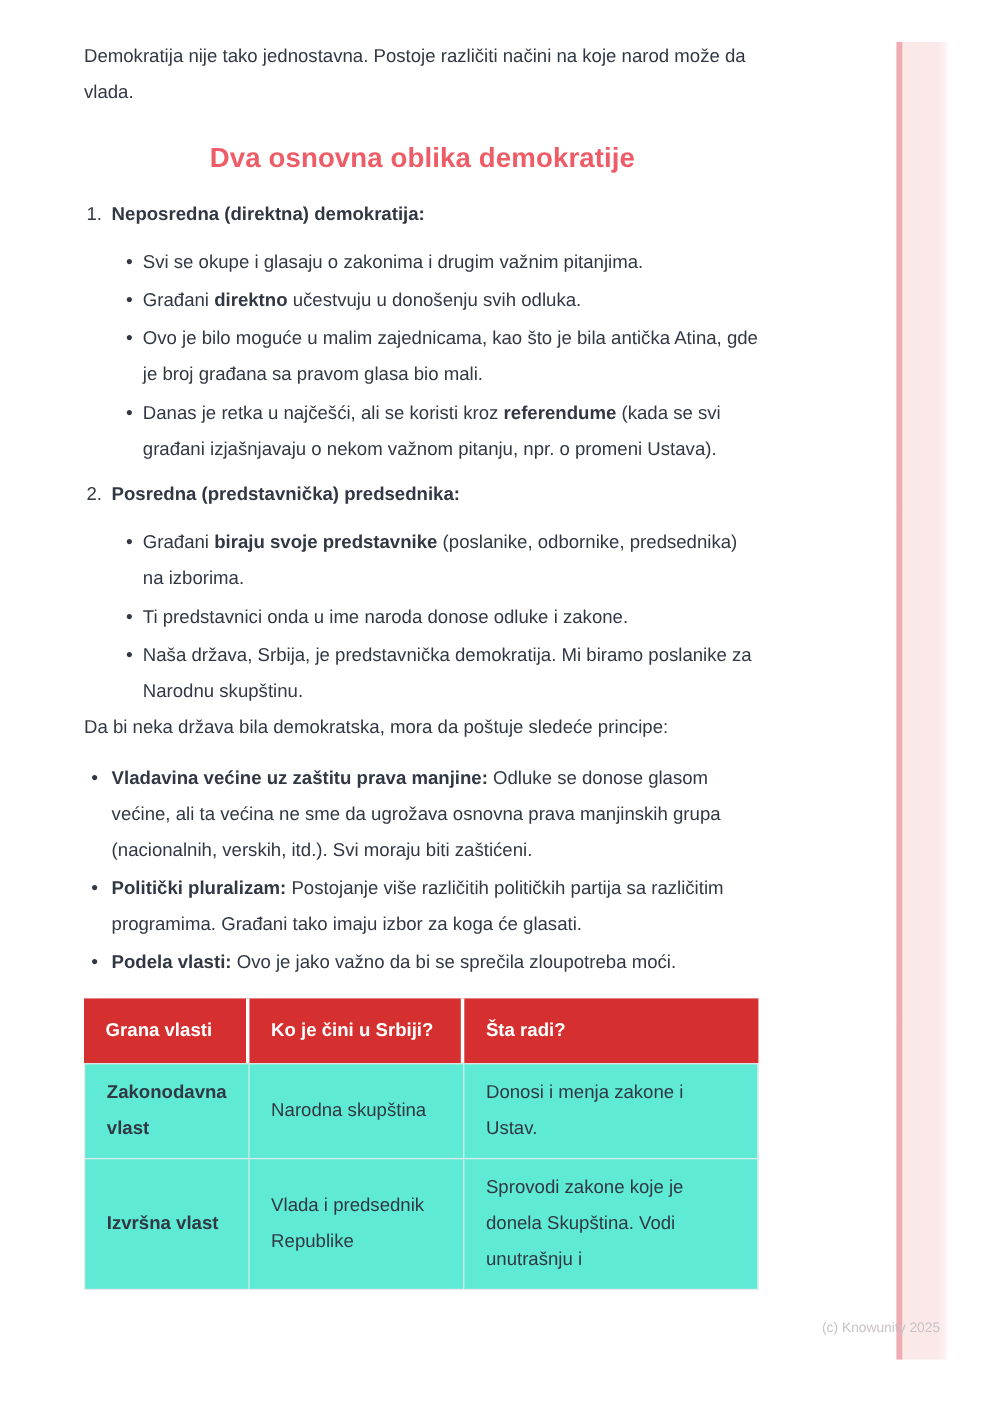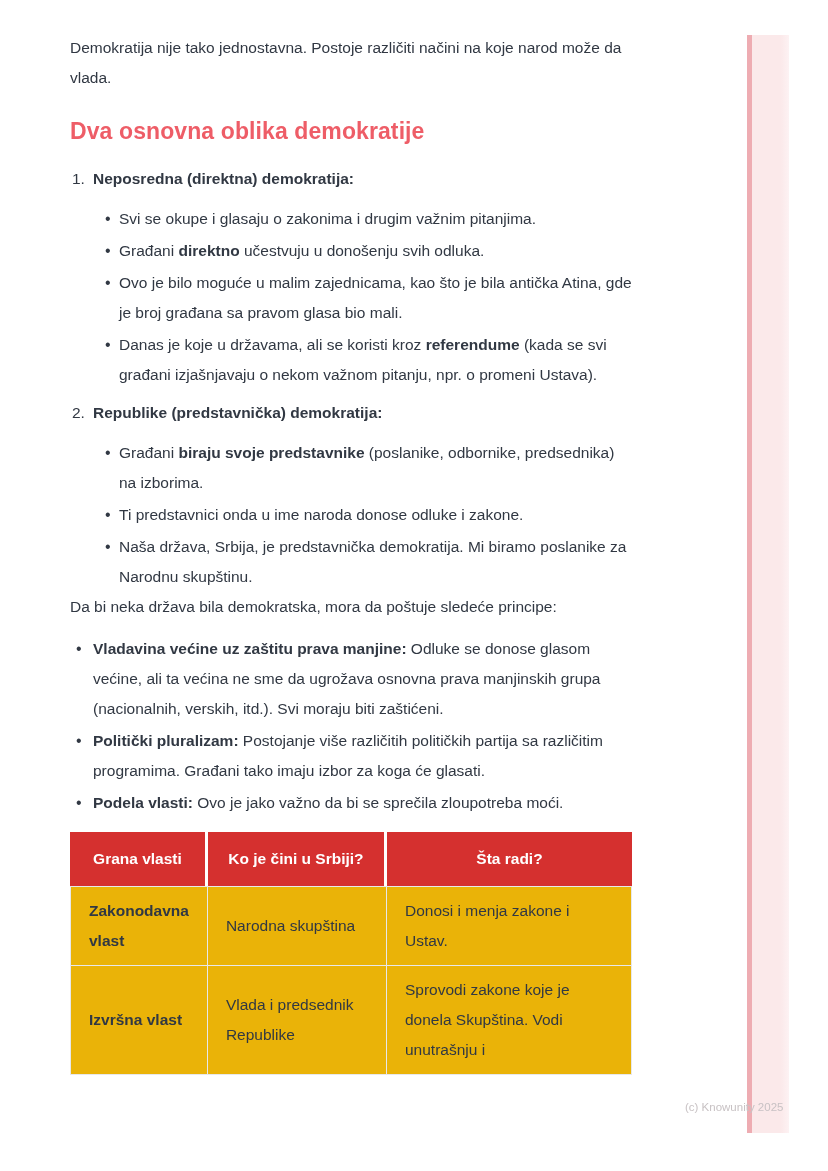--- a/index.html
+++ b/index.html
@@ -48,20 +48,21 @@
 
   p.body-par { margin: 0; }
 
   h2.doc-heading {
     margin: 22px 0 0;
     font-size: 23px;
     line-height: 32px;
     font-weight: 700;
     color: var(--heading-accent, #ee5d67);
     letter-spacing: 0.1px;
+    text-align: center;
   }
   h2.second { margin-top: 12px; }
 
   .after-heading { margin-top: 14px; }
 
   ol.num-list { list-style: none; margin: 17px 0 0; }
   ol.num-list > li.num-item + li.num-item { margin-top: 8px; }
   .num-line { position: relative; padding-left: 23px; display: block; }
   .num-marker { position: absolute; left: 2px; font-weight: 400; }
   .num-title { font-weight: 700; }
@@ -92,31 +93,31 @@
     margin-top: 14px;
     width: 562px;
     border-collapse: separate;
     border-spacing: 0;
     font-size: 15.5px;
   }
   table.gov-table th {
     background: var(--table-header-bg, #d5302f);
     color: var(--table-header-text, #ffffff);
     font-weight: 700;
-    text-align: center;
+    text-align: left;
     padding: 12px 18px;
     line-height: 30px;
     border-right: 3px solid #ffffff;
   }
   table.gov-table th:last-child { border-right: none; }
   table.gov-table col.c1 { width: 132px; }
   table.gov-table col.c2 { width: 181px; }
   table.gov-table col.c3 { width: 249px; }
   table.gov-table td {
-    background: #eab308;
+    background: #5eead4;
     padding: 9px 18px;
     line-height: 30px;
     vertical-align: middle;
     border-right: 1px solid var(--table-border, #e7e8eb);
     border-bottom: 1px solid var(--table-border, #e7e8eb);
   }
   table.gov-table td:first-child { border-left: 1px solid var(--table-border, #e7e8eb); }
   table.gov-table tbody tr:first-child td { border-top: 1px solid var(--table-border, #e7e8eb); }
   table.gov-table td.rowhead { font-weight: 700; }
 </style>
@@ -135,26 +136,26 @@
 
     <ol class="num-list">
       <li class="num-item">
         <span class="num-line">
           <span class="num-marker">1.</span><span class="num-title">Neposredna (direktna) demokratija:</span>
         </span>
         <ul class="dot-list">
           <li><span>Svi se okupe i glasaju o zakonima i drugim važnim pitanjima.</span><b></b><span></span></li>
           <li><span>Građani </span><b>direktno</b><span> učestvuju u donošenju svih odluka.</span></li>
           <li><span>Ovo je bilo moguće u malim zajednicama, kao što je bila antička Atina, gde je broj građana sa pravom glasa bio mali.</span><b></b><span></span></li>
-          <li><span>Danas je koje u državama, ali se koristi kroz </span><b>referendume</b><span> (kada se svi građani izjašnjavaju o nekom važnom pitanju, npr. o promeni Ustava).</span></li>
+          <li><span>Danas je retka u najčešći, ali se koristi kroz </span><b>referendume</b><span> (kada se svi građani izjašnjavaju o nekom važnom pitanju, npr. o promeni Ustava).</span></li>
         </ul>
       </li>
       <li class="num-item">
         <span class="num-line">
-          <span class="num-marker">2.</span><span class="num-title">Republike (predstavnička) demokratija:</span>
+          <span class="num-marker">2.</span><span class="num-title">Posredna (predstavnička) predsednika:</span>
         </span>
         <ul class="dot-list">
           <li><span>Građani </span><b>biraju svoje predstavnike</b><span> (poslanike, odbornike, predsednika) na izborima.</span></li>
           <li><span>Ti predstavnici onda u ime naroda donose odluke i zakone.</span><b></b><span></span></li>
           <li><span>Naša država, Srbija, je predstavnička demokratija. Mi biramo poslanike za Narodnu skupštinu.</span><b></b><span></span></li>
         </ul>
       </li>
     </ol>
 
 

